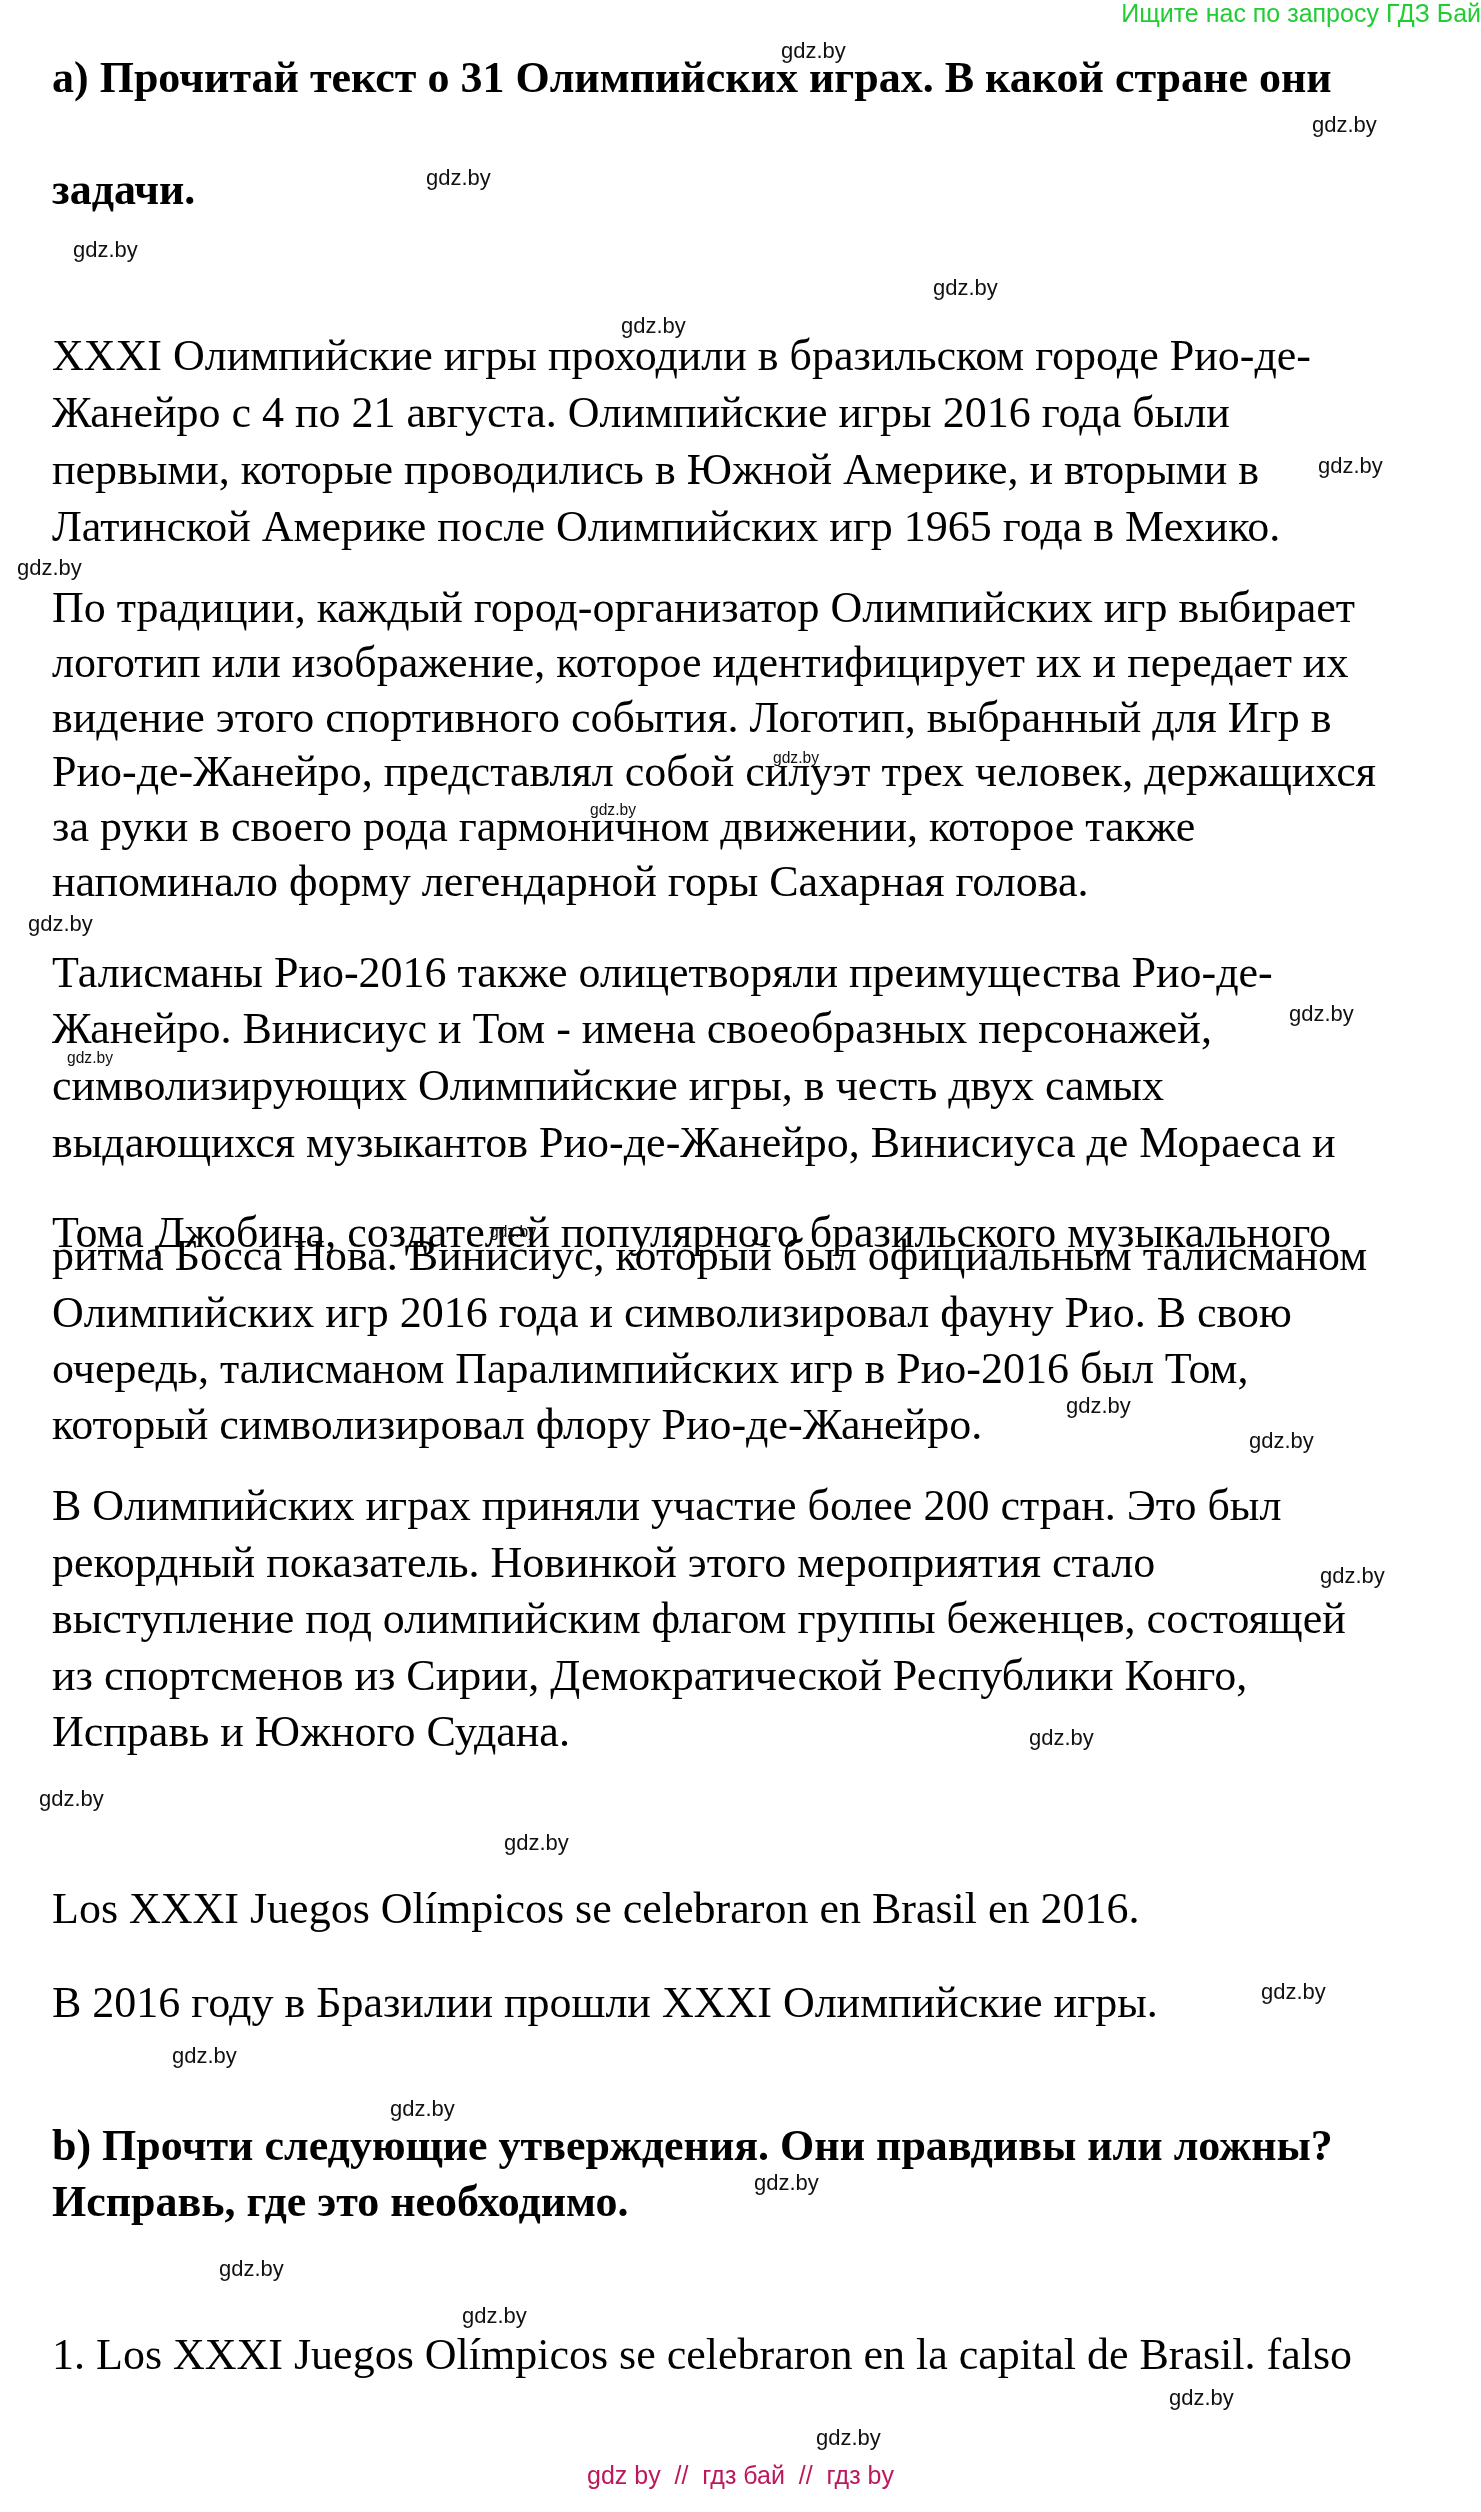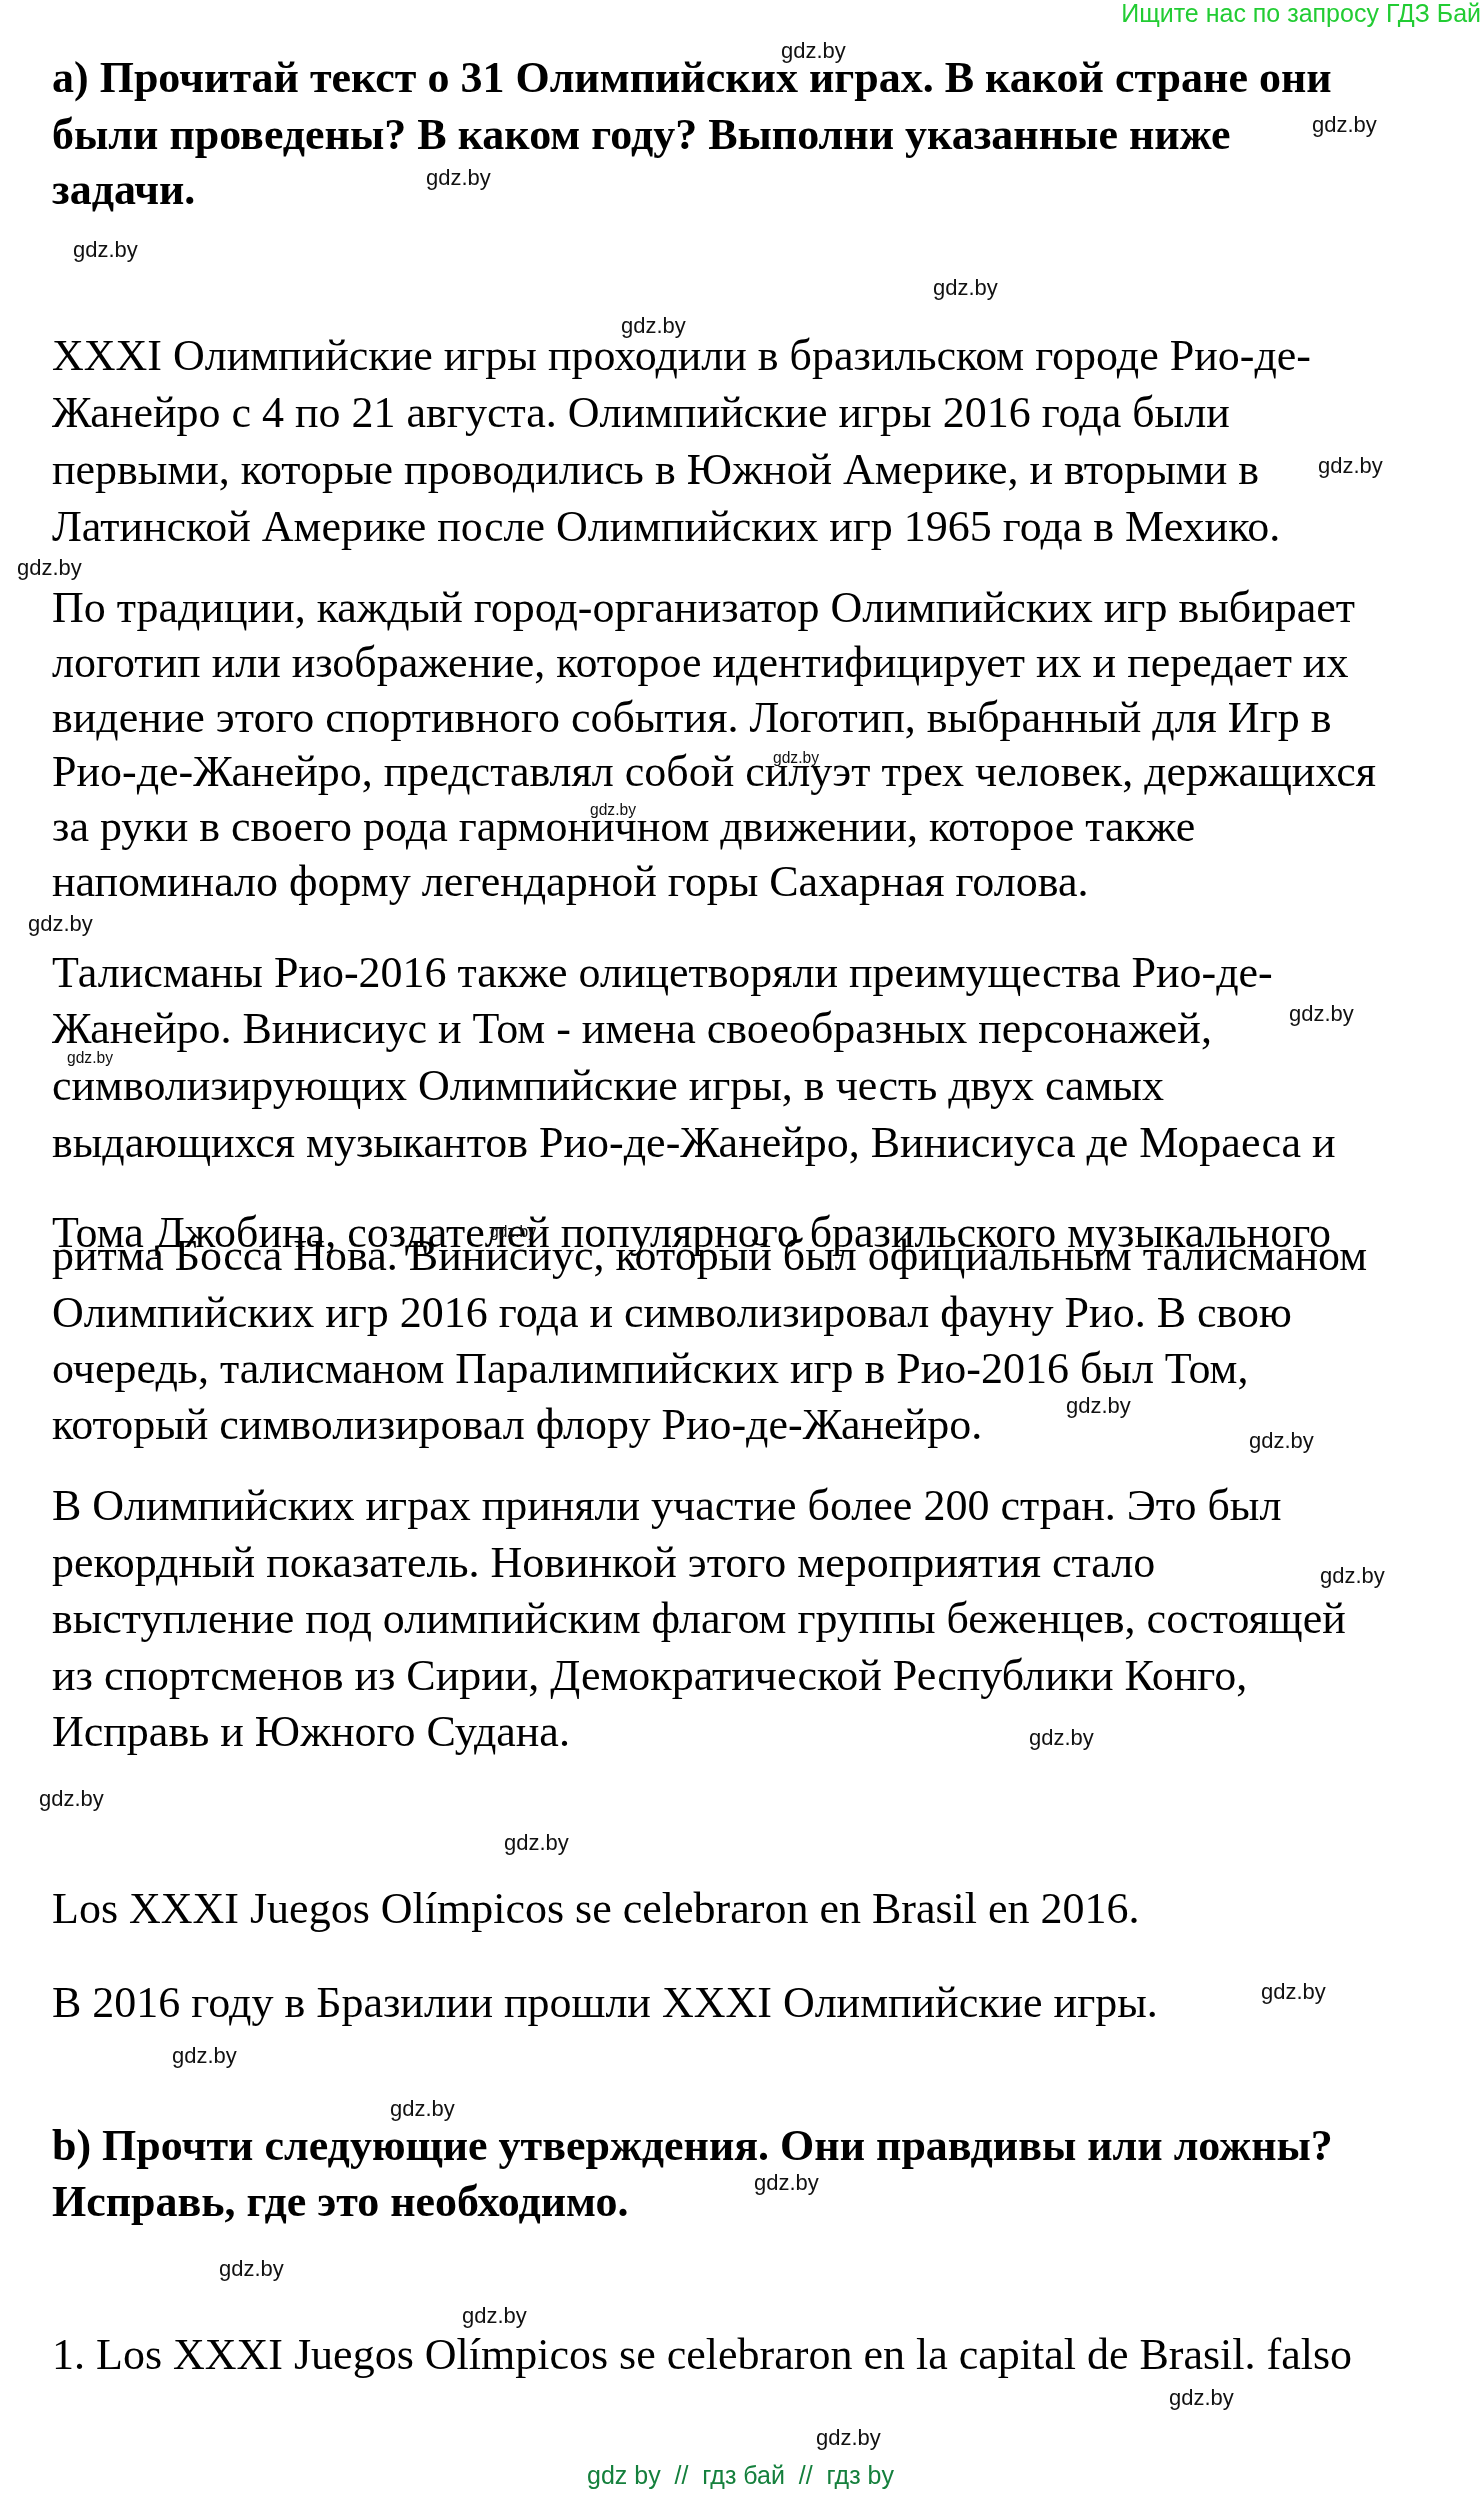--- a/index.html
+++ b/index.html
@@ -9,21 +9,21 @@
     text-align: right;
     font-family: "Liberation Sans", sans-serif;
     font-size: 25px; line-height: 26.6px;
     color: #22cc33;
   }
   .footer {
     position: absolute; left: 0; width: 1481px; top: 2460px;
     text-align: center;
     font-family: "Liberation Sans", sans-serif;
     font-size: 25px; line-height: 31px;
-    color: #15803d;
+    color: #be185d;
     white-space: pre;
   }
   .line {
     position: absolute; left: 52px;
     font-family: "Liberation Serif", serif;
     font-size: 44px; line-height: 44px;
     color: #000000;
     white-space: nowrap;
   }
   .line.bold { font-weight: bold; }
@@ -36,21 +36,20 @@
   }
   .section { position: absolute; left: 0; top: 0; width: 1481px; height: 2512px; }
 </style>
 </head>
 <body>
 
 <div class="banner">Ищите нас по запросу ГДЗ Бай</div>
 
 <div class="section">
   <div class="line bold" style="top:56px">a) Прочитай текст о 31 Олимпийских играх. В какой стране они</div>
-  <div class="line bold" style="top:113px">были проведены? В каком году? Выполни указанные ниже</div>
   <div class="line bold" style="top:168px">задачи.</div>
 
   <div>
     <div class="line" style="top:334px">XXXI Олимпийские игры проходили в бразильском городе Рио-де-</div>
     <div class="line" style="top:391px">Жанейро с 4 по 21 августа. Олимпийские игры 2016 года были</div>
     <div class="line" style="top:448px">первыми, которые проводились в Южной Америке, и вторыми в</div>
     <div class="line" style="top:505px">Латинской Америке после Олимпийских игр 1965 года в Мехико.</div>
   </div>
 
   <div>

